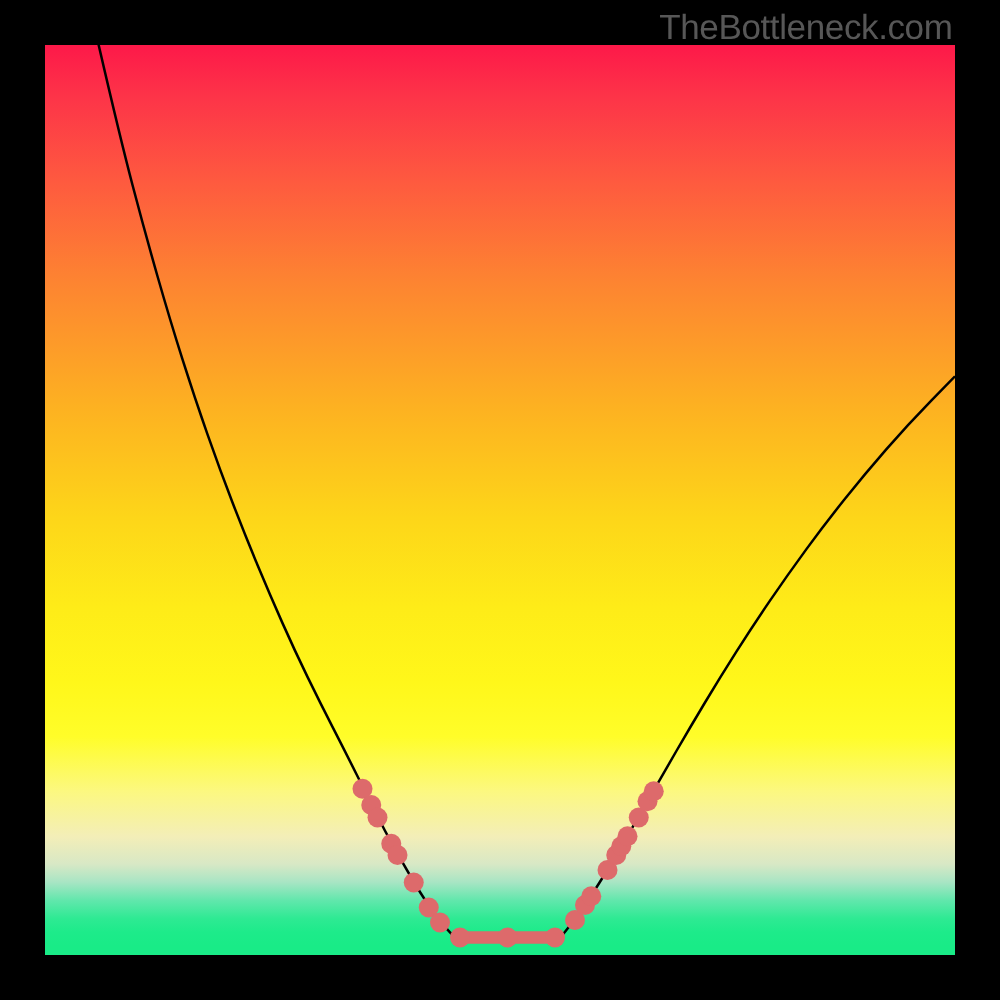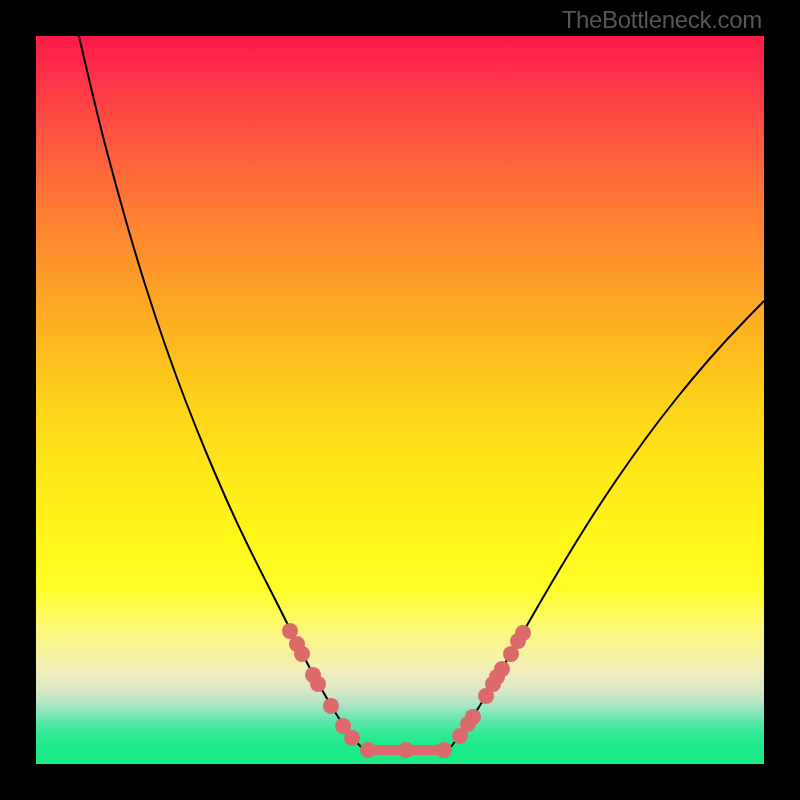--- a/index.html
+++ b/index.html
@@ -53,21 +53,21 @@
       #1deb8a 97.5%,
       #19eb87 99%,
       #19eb87 100%
     );
   }
   .attribution {
     position: absolute;
     top: 6px;
     right: 38px;
     color: #575757;
-    font-size: 24px;
+    font-size: 28px;
     font-weight: 500;
     letter-spacing: -0.3px;
   }
   svg.overlay {
     position: absolute;
     left: 0;
     top: 0;
     width: 728px;
     height: 728px;
     overflow: visible;

